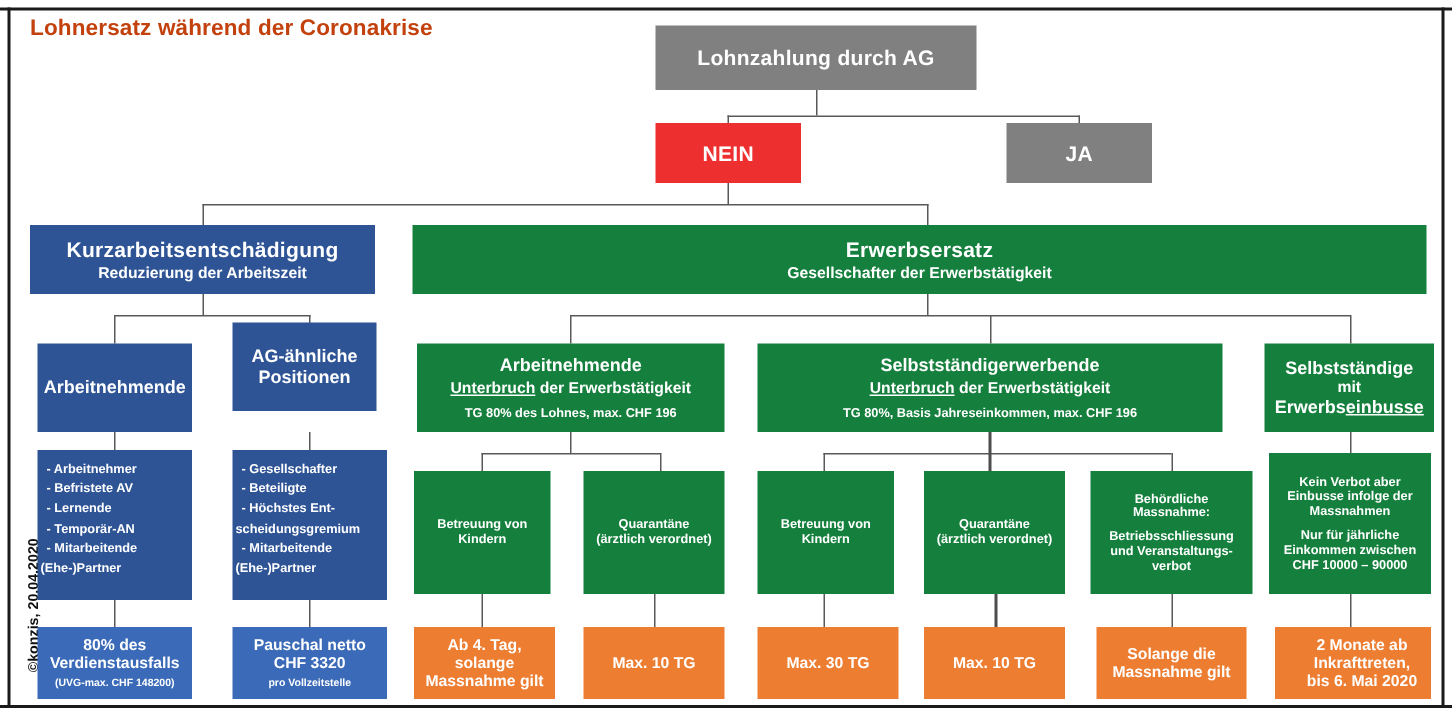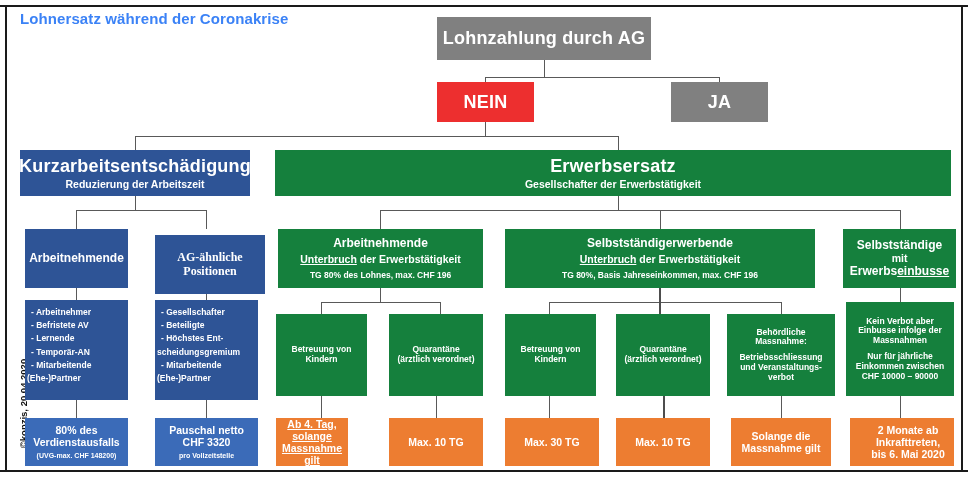--- a/index.html
+++ b/index.html
@@ -12,21 +12,21 @@
     overflow:hidden;
   }
   
   .frame-top{position:absolute;left:0;top:5px;width:968px;height:2px;background:#1a1a1a;}
   .frame-bottom{position:absolute;left:0;top:470px;width:968px;height:2px;background:#1a1a1a;}
   .frame-left{position:absolute;left:5px;top:5px;width:2px;height:467px;background:#1a1a1a;}
   .frame-right{position:absolute;left:961px;top:5px;width:2px;height:467px;background:#1a1a1a;}
 
   .title{
     position:absolute;left:20px;top:10px;
-    font-size:15px;font-weight:bold;color:#3b82f6;letter-spacing:.1px;
+    font-size:15px;font-weight:bold;color:#c2410c;letter-spacing:.1px;
     white-space:nowrap;
   }
 
   .credit{
     position:absolute;left:-47px;top:398px;
     width:140px;
     transform:rotate(-90deg);
     transform-origin:50% 50%;
     font-size:9.5px;font-weight:bold;color:#111;
     text-align:center;white-space:nowrap;
@@ -38,21 +38,21 @@
     align-items:center;justify-content:center;
     color:#ffffff;text-align:center;
     line-height:1.15;
   }
   .gray{background:#808080;}
   .red{background:#ed2f2f;}
   .blue{background:#2e5496;}
   .orange{background:#15803d;}
   .lorange{background:#ed7d31;}
 
-  .t-lg{font-size:18px;font-weight:bold;letter-spacing:.2px;}
+  .t-lg{font-size:14px;font-weight:bold;letter-spacing:.2px;}
   .t-md{font-size:12px;font-weight:bold;}
   .t-sm{font-size:10.5px;font-weight:bold;}
   .t-xs{font-size:8.5px;font-weight:bold;}
   .t-xxs{font-size:7px;font-weight:bold;}
   .sub{font-weight:bold;}
   .u{text-decoration:underline;}
 
   .listbox{
     align-items:flex-start;justify-content:flex-start;
     padding:6px 0 0 6px;text-align:left;
@@ -144,21 +144,21 @@
 
   <div class="box orange" style="left:275px;top:150px;width:676px;height:46px;">
     <div class="t-lg">Erwerbsersatz</div>
     <div class="t-sm sub" style="margin-top:2px;">Gesellschafter der Erwerbstätigkeit</div>
   </div>
 
   <div class="box blue" style="left:25px;top:229px;width:103px;height:59px;">
     <div class="t-md">Arbeitnehmende</div>
   </div>
 
-  <div class="box blue" style="left:155px;top:235px;width:110px;height:59px;font-family:Liberation Serif, serif;">
+  <div class="box blue" style="left:155px;top:215px;width:96px;height:59px;">
     <div class="t-md">AG-ähnliche</div>
     <div class="t-md">Positionen</div>
   </div>
 
   <div class="box orange" style="left:278px;top:229px;width:205px;height:59px;">
     <div class="t-md">Arbeitnehmende</div>
     <div class="t-sm sub" style="margin-top:3px;"><span class="u">Unterbruch</span><span> der Erwerbstätigkeit</span></div>
     <div class="t-xs" style="margin-top:5px;">TG 80% des Lohnes, max. CHF 196</div>
   </div>
 
@@ -234,21 +234,21 @@
     <div class="t-sm">Verdienstausfalls</div>
     <div class="t-xxs" style="margin-top:3px;">(UVG-max. CHF 148200)</div>
   </div>
 
   <div class="box" style="left:155px;top:418px;width:103px;height:48px;background:#3b6bb8;">
     <div class="t-sm">Pauschal netto</div>
     <div class="t-sm">CHF 3320</div>
     <div class="t-xxs" style="margin-top:3px;">pro Vollzeitstelle</div>
   </div>
 
-  <div class="box lorange" style="left:276px;top:418px;width:72px;height:48px;text-decoration:underline;">
+  <div class="box lorange" style="left:276px;top:418px;width:94px;height:48px;">
     <div class="t-sm">Ab 4. Tag,</div>
     <div class="t-sm">solange</div>
     <div class="t-sm">Massnahme gilt</div>
   </div>
 
   <div class="box lorange" style="left:389px;top:418px;width:94px;height:48px;">
     <div class="t-sm">Max. 10 TG</div>
   </div>
 
   <div class="box lorange" style="left:505px;top:418px;width:94px;height:48px;">

